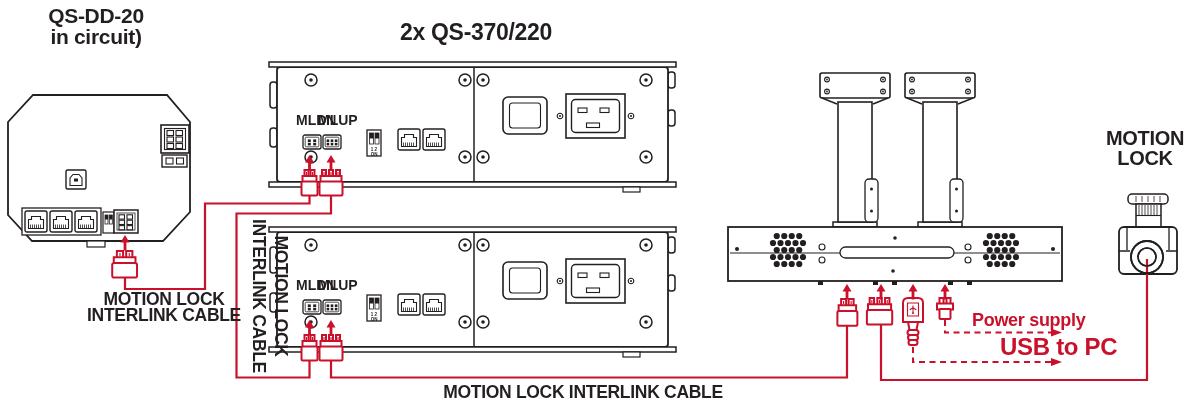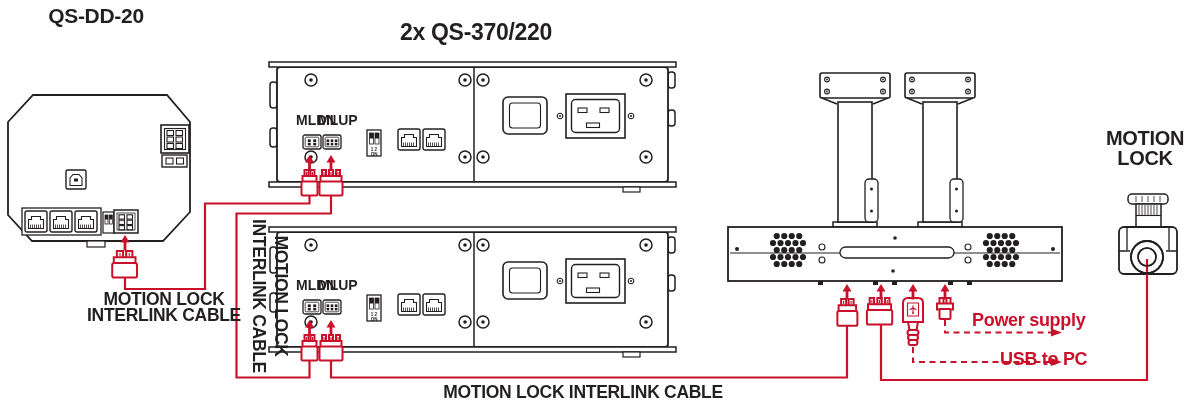--- a/index.html
+++ b/index.html
@@ -27,21 +27,21 @@
   .red{color:var(--red);}
   #lbl-qsdd   {left:6px;   top:5px;   width:180px; font-size:21px; line-height:21px;}
   #lbl-units  {left:326px; top:20px;  width:300px; font-size:23px;}
   #lbl-bt1    {left:841px; top:34px;  width:122px; font-size:23px;}
   #lbl-mlock  {left:1086px;top:128px; width:118px; font-size:20px; line-height:20px;}
   #lbl-cbl-l  {left:78px;  top:291px; width:172px; font-size:17.5px; line-height:16px;}
   #lbl-cbl-v  {left:291px; top:211px; width:170px; font-size:17.5px; line-height:21.5px;
                transform:rotate(90deg);transform-origin:0 0;}
   #lbl-cbl-b  {left:420px; top:383px; width:326px; font-size:17.5px;}
   #lbl-power  {left:972px; top:311px; font-size:18px;}
-  #lbl-usb    {left:1000px;top:350px; font-size:18px;text-align:center;}
+  #lbl-usb    {left:1000px;top:334px; font-size:24px;text-align:center;}
   .ml-lbl{position:absolute;width:26px;font-size:14px;line-height:8.5px;font-weight:700;
           color:var(--black);text-align:center;letter-spacing:0;}
 </style>
 </head>
 <body>
 
 <div id="stage">
 
 <svg width="1200" height="411" viewBox="0 0 1200 411">
   <defs>
@@ -347,20 +347,21 @@
   <use href="#arrow" transform="translate(881,284)"></use>
   <use href="#arrow" transform="translate(913,284)"></use>
   <use href="#arrow" transform="translate(945,284)"></use>
 
   <circle cx="1147" cy="257" r="16" class="k" style="stroke-width:1.8"></circle>
   <circle cx="1147" cy="257" r="9" class="k"></circle>
 </svg>
 
 <div class="lbl" id="lbl-qsdd">
   <span>QS-DD-20</span>
+  <span>in circuit)</span>
 </div>
 <div class="lbl" id="lbl-units">2x QS-370/220</div>
 <div class="lbl" id="lbl-mlock">
   <span>MOTION</span>
   <span>LOCK</span>
 </div>
 <div class="lbl" id="lbl-cbl-l">
   <span>MOTION LOCK</span>
   <span>INTERLINK CABLE</span>
 </div>

